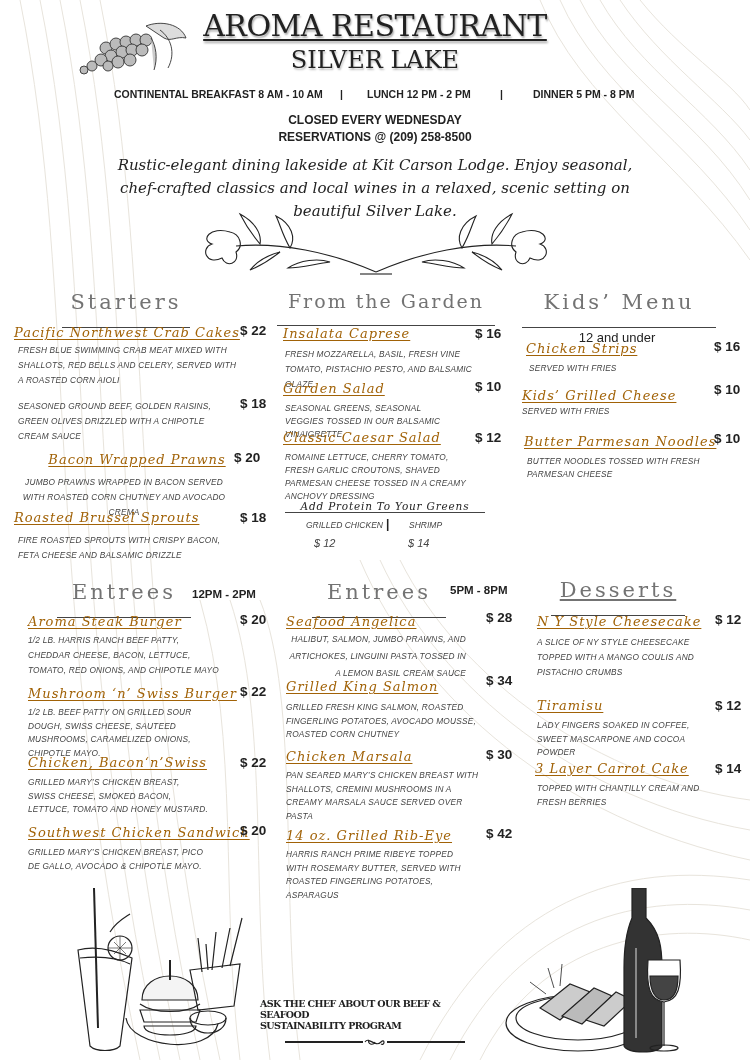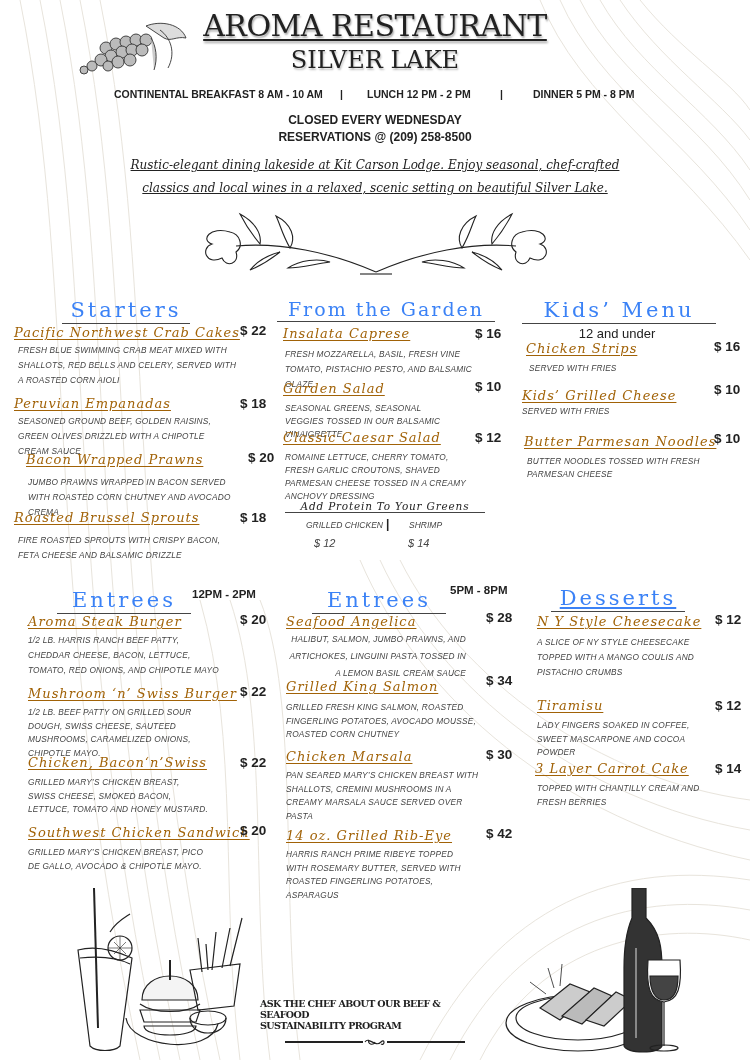--- a/index.html
+++ b/index.html
@@ -30,29 +30,29 @@
       position: absolute; top: 88px; left: 0; width: 750px;
       font-family: "Liberation Sans", sans-serif; font-weight: bold; font-size: 10.5px; color: #222;
     }
     .hours span { position: absolute; white-space: nowrap; }
     .closed {
       position: absolute; top: 112px; left: 0; width: 750px; text-align: center;
       font-family: "Liberation Sans", sans-serif; font-weight: bold; font-size: 12px; line-height: 17px; color: #222;
     }
     .tagline {
       position: absolute; top: 154px; left: 110px; width: 530px; text-align: center;
-      font-family: "DejaVu Serif", serif; font-style: italic; font-size: 12px; line-height: 23px; color: #222; text-decoration: underline;
+      font-family: "DejaVu Serif", serif; font-style: italic; font-size: 15px; line-height: 23px; color: #222;
     }
     .floral { position: absolute; left: 200px; top: 212px; width: 352px; height: 66px; }
 
     
     .section { position: absolute; }
     .sec-title {
-      font-family: "DejaVu Serif", serif; font-size: 21px; letter-spacing: 3px; color: #3b82f6;
-      border-bottom: 1.5px solid #444; padding-bottom: 1px; display: inline-block; white-space: nowrap; margin-top: 8px;
+      font-family: "DejaVu Serif", serif; font-size: 21px; letter-spacing: 3px; color: #737373;
+      border-bottom: 1.5px solid #444; padding-bottom: 13px; display: inline-block; white-space: nowrap;
     }
     .sec-time {
       position: absolute; font-family: "Liberation Sans", sans-serif; font-weight: bold; font-size: 11.5px; color: #222; white-space: nowrap;
     }
     .sec-sub { font-family: "Liberation Sans", sans-serif; font-size: 13px; color: #222; text-align: center; }
 
     .item { position: absolute; }
     .item-name {
       font-family: "DejaVu Serif", serif; font-style: italic; font-size: 13px; color: #a16207;
       text-decoration: underline; text-underline-offset: 2px; letter-spacing: 1px; white-space: nowrap;
@@ -172,25 +172,24 @@
 
   <div class="section" style="left:62px; top:290px;">
     <div class="sec-title" style="width:128px; text-align:center;">Starters</div>
   </div>
   <div class="item" style="left:14px; top:325px; width:250px;">
     <div class="item-name">Pacific Northwest Crab Cakes</div>
     <div class="item-price" style="left:226px; top:-2px;">$ 22</div>
     <div class="item-desc" style="margin-left:4px; width:220px; margin-top:3px;">Fresh blue swimming crab meat mixed with shallots, red bells and celery, served with a roasted corn aioli</div>
   </div>
   <div class="item" style="left:14px; top:396px; width:250px;">
-    <div class="item-name">Peruvian Empanadas</div>
     <div class="item-price" style="left:226px; top:0;">$ 18</div>
     <div class="item-desc" style="margin-left:4px; width:220px; margin-top:3px;">seasoned ground beef, golden raisins, green olives drizzled with a chipotle cream sauce</div>
   </div>
-  <div class="item" style="left:26px; top:452px; width:250px;">
+  <div class="item" style="left:12px; top:452px; width:250px;text-align:center;">
     <div class="item-name">Bacon Wrapped Prawns</div>
     <div class="item-price" style="left:222px; top:-2px;">$ 20</div>
     <div class="item-desc" style="margin-left:2px; width:220px; margin-top:8px;">jumbo prawns wrapped in bacon served with roasted corn chutney and avocado crema</div>
   </div>
   <div class="item" style="left:14px; top:510px; width:250px;">
     <div class="item-name">Roasted Brussel Sprouts</div>
     <div class="item-price" style="left:226px; top:0;">$ 18</div>
     <div class="item-desc" style="margin-left:4px; width:210px; margin-top:8px;">fire roasted sprouts with crispy bacon, feta cheese and Balsamic drizzle</div>
   </div>
 

